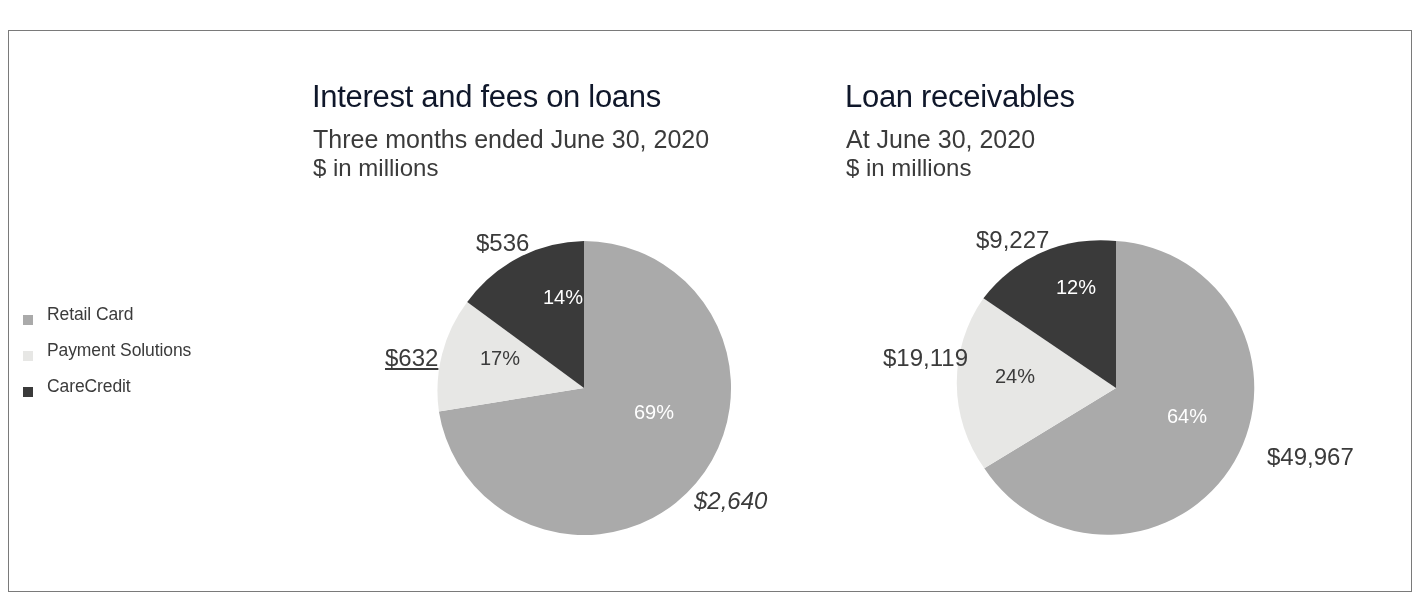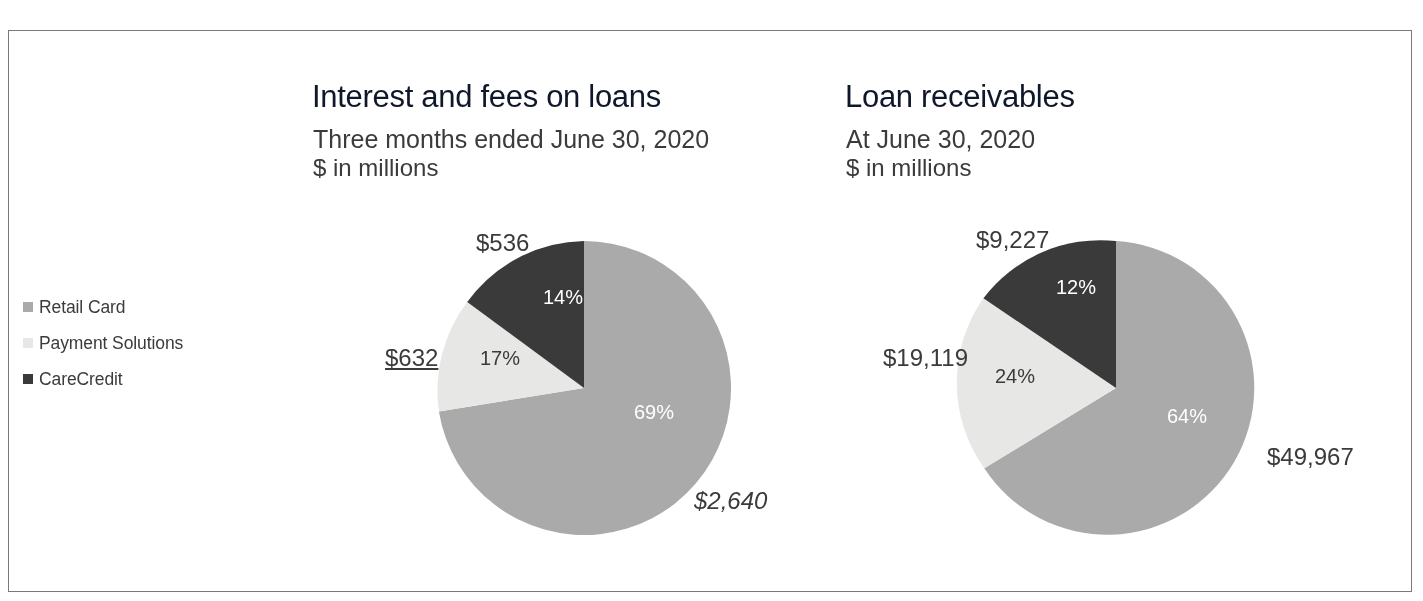--- a/index.html
+++ b/index.html
@@ -29,22 +29,23 @@
 
   
   #legend {
     position: absolute;
     left: 14px;
     top: 258px;
     width: 230px;
   }
   .legend-item {
     display: flex;
-    align-items: center;
+    align-items: flex-end;
     height: 36px;
+    gap: 8px;
   }
   .legend-swatch {
     width: 10px;
     height: 10px;
     margin-right: 6px;
     flex: 0 0 auto;
   }
   .legend-label {
     font-size: 17.5px;
     color: #3b3b3b;

